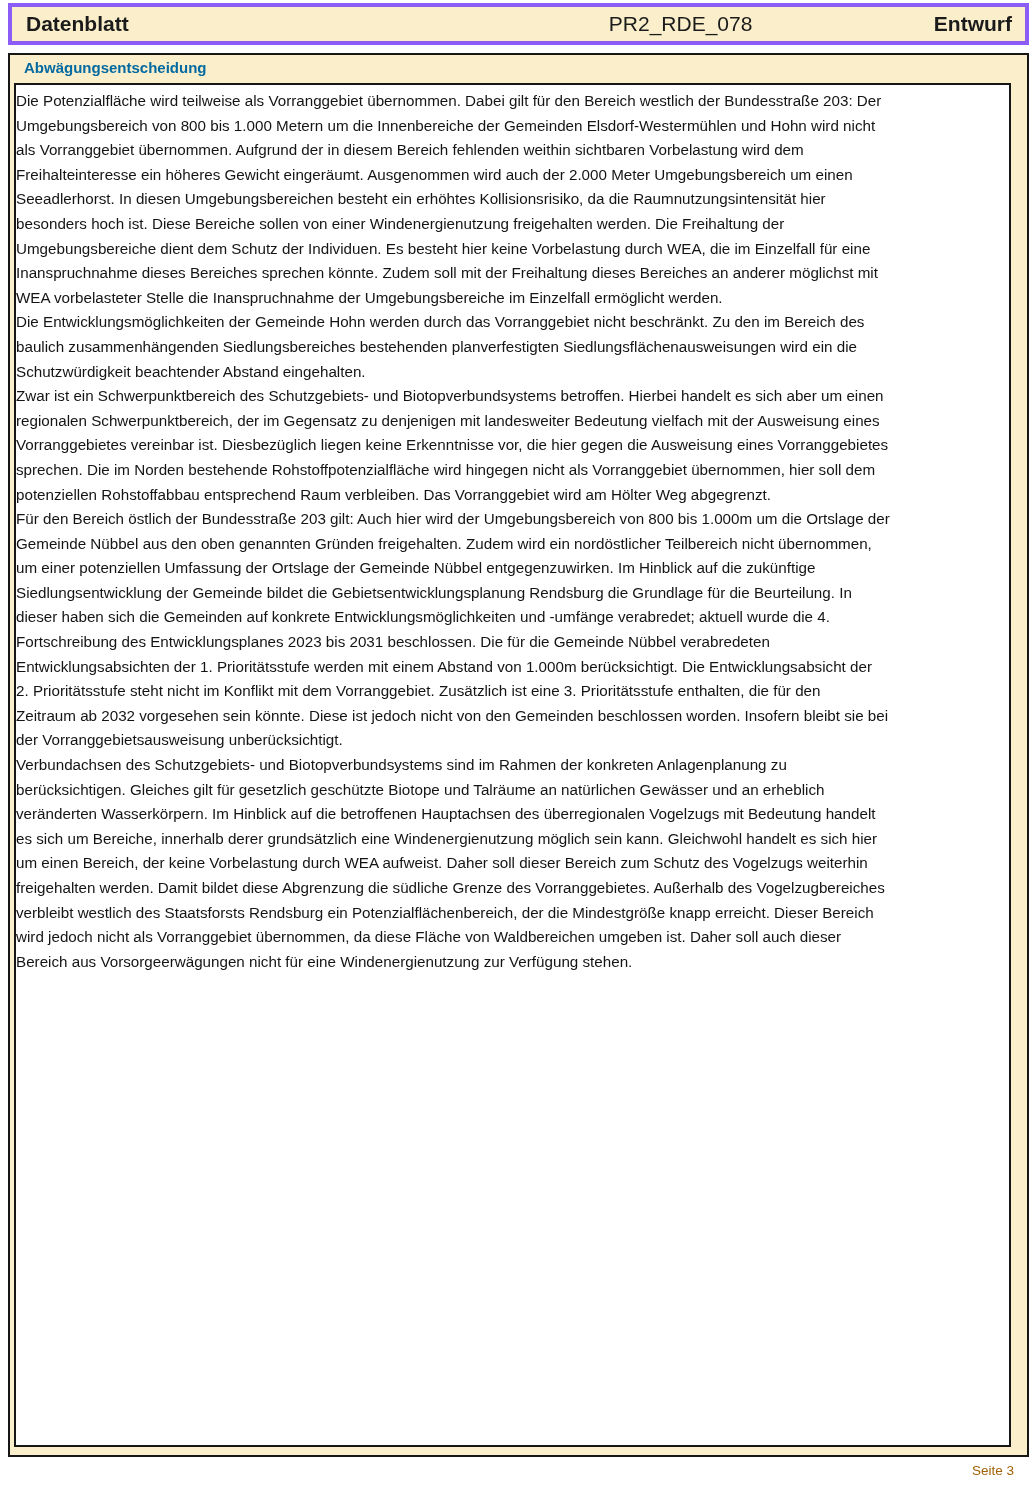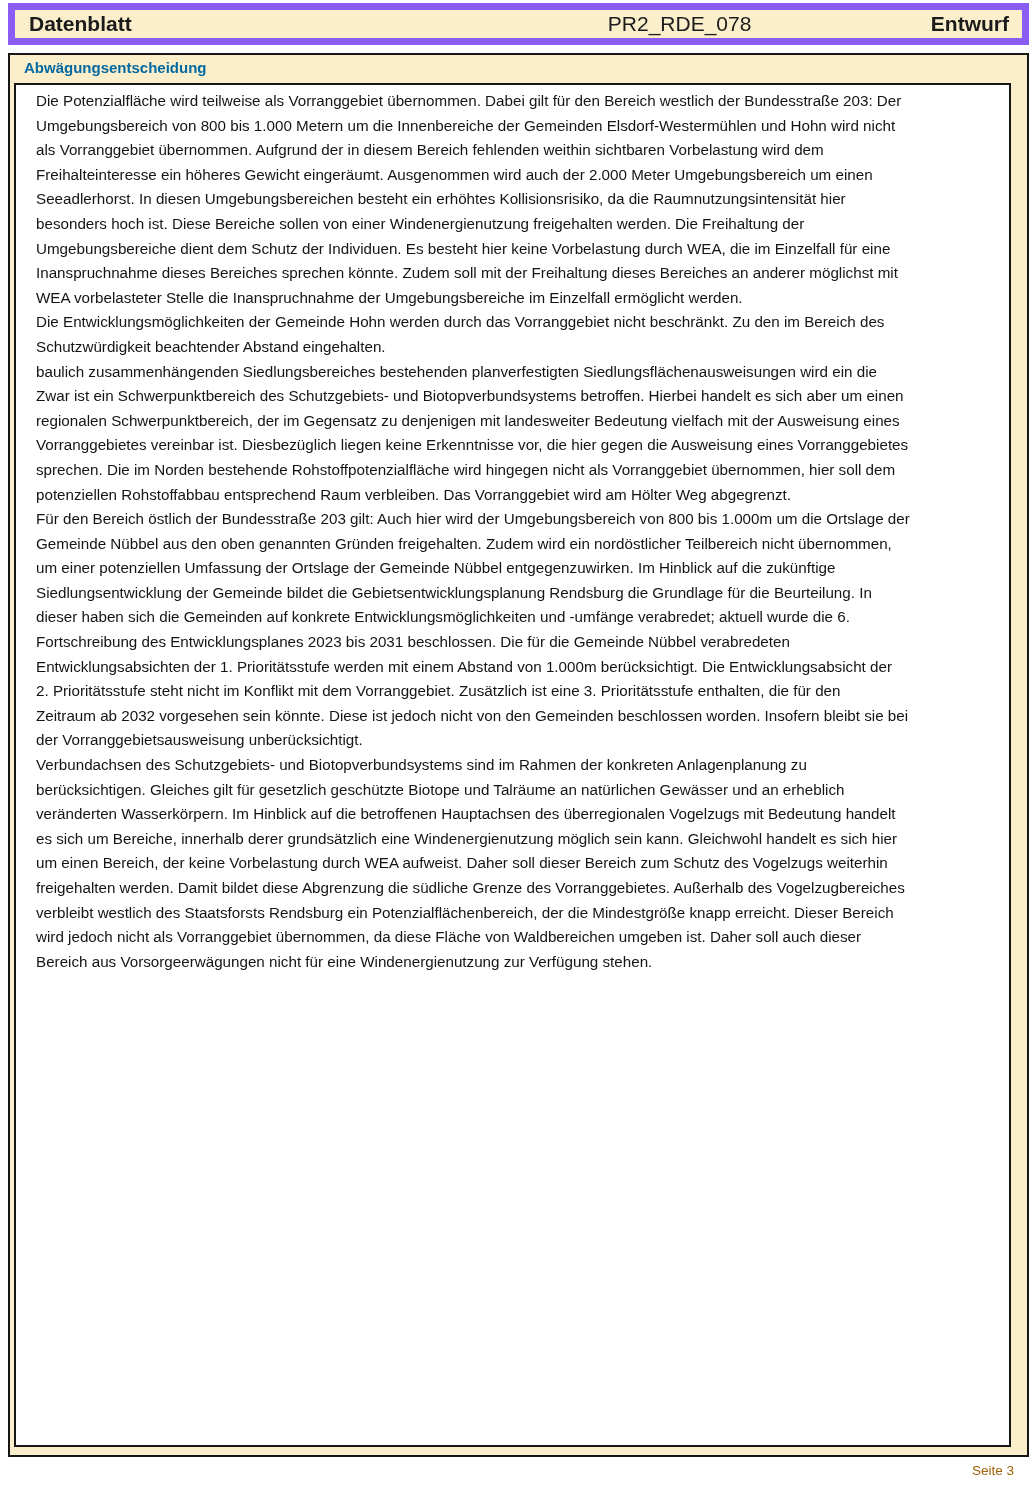--- a/index.html
+++ b/index.html
@@ -12,21 +12,21 @@
     font-family: "Liberation Sans", sans-serif;
     color: #1b1b1b;
     overflow: hidden;
   }
   
   .header-box {
     position: absolute;
     left: 8px; top: 3px;
     width: 1021px; height: 42px;
     background: #FAEECB;
-    border: 7px solid #8b5cf6;
+    border: 4px solid #8b5cf6;
   }
   .header-title {
     position: absolute;
     left: 14px; top: 0; bottom: 0;
     display: flex; align-items: center;
     font-size: 21px; font-weight: bold;
   }
   .header-code {
     position: absolute;
     left: 66%; top: 0; bottom: 0;
@@ -53,21 +53,21 @@
     left: 14px; top: 4px;
     font-size: 15px; font-weight: bold;
     color: #0369a1;
   }
   .text-box {
     position: absolute;
     left: 4px; right: 16px;
     top: 28px; bottom: 8px;
     background: #ffffff;
     border: 2px solid #161616;
-    padding: 4px 8px 0 20px;
+    padding: 4px 8px 0 0;
     overflow: hidden;
   }
   .body-line {
     font-size: 15.2px;
     line-height: 24.6px;
     white-space: pre;
     color: #141414;
   }
   
   .page-number {
@@ -94,32 +94,32 @@
         <div class="body-line">Die Potenzialfläche wird teilweise als Vorranggebiet übernommen. Dabei gilt für den Bereich westlich der Bundesstraße 203: Der</div>
         <div class="body-line">Umgebungsbereich von 800 bis 1.000 Metern um die Innenbereiche der Gemeinden Elsdorf-Westermühlen und Hohn wird nicht</div>
         <div class="body-line">als Vorranggebiet übernommen. Aufgrund der in diesem Bereich fehlenden weithin sichtbaren Vorbelastung wird dem</div>
         <div class="body-line">Freihalteinteresse ein höheres Gewicht eingeräumt. Ausgenommen wird auch der 2.000 Meter Umgebungsbereich um einen</div>
         <div class="body-line">Seeadlerhorst. In diesen Umgebungsbereichen besteht ein erhöhtes Kollisionsrisiko, da die Raumnutzungsintensität hier</div>
         <div class="body-line">besonders hoch ist. Diese Bereiche sollen von einer Windenergienutzung freigehalten werden. Die Freihaltung der</div>
         <div class="body-line">Umgebungsbereiche dient dem Schutz der Individuen. Es besteht hier keine Vorbelastung durch WEA, die im Einzelfall für eine</div>
         <div class="body-line">Inanspruchnahme dieses Bereiches sprechen könnte. Zudem soll mit der Freihaltung dieses Bereiches an anderer möglichst mit</div>
         <div class="body-line">WEA vorbelasteter Stelle die Inanspruchnahme der Umgebungsbereiche im Einzelfall ermöglicht werden.</div>
         <div class="body-line">Die Entwicklungsmöglichkeiten der Gemeinde Hohn werden durch das Vorranggebiet nicht beschränkt. Zu den im Bereich des</div>
+        <div class="body-line">baulich zusammenhängenden Siedlungsbereiches bestehenden planverfestigten Siedlungsflächenausweisungen wird ein die</div>
         <div class="body-line">Schutzwürdigkeit beachtender Abstand eingehalten.</div>
-        <div class="body-line">baulich zusammenhängenden Siedlungsbereiches bestehenden planverfestigten Siedlungsflächenausweisungen wird ein die</div>
         <div class="body-line">Zwar ist ein Schwerpunktbereich des Schutzgebiets- und Biotopverbundsystems betroffen. Hierbei handelt es sich aber um einen</div>
         <div class="body-line">regionalen Schwerpunktbereich, der im Gegensatz zu denjenigen mit landesweiter Bedeutung vielfach mit der Ausweisung eines</div>
         <div class="body-line">Vorranggebietes vereinbar ist. Diesbezüglich liegen keine Erkenntnisse vor, die hier gegen die Ausweisung eines Vorranggebietes</div>
         <div class="body-line">sprechen. Die im Norden bestehende Rohstoffpotenzialfläche wird hingegen nicht als Vorranggebiet übernommen, hier soll dem</div>
         <div class="body-line">potenziellen Rohstoffabbau entsprechend Raum verbleiben. Das Vorranggebiet wird am Hölter Weg abgegrenzt.</div>
         <div class="body-line">Für den Bereich östlich der Bundesstraße 203 gilt: Auch hier wird der Umgebungsbereich von 800 bis 1.000m um die Ortslage der</div>
         <div class="body-line">Gemeinde Nübbel aus den oben genannten Gründen freigehalten. Zudem wird ein nordöstlicher Teilbereich nicht übernommen,</div>
         <div class="body-line">um einer potenziellen Umfassung der Ortslage der Gemeinde Nübbel entgegenzuwirken. Im Hinblick auf die zukünftige</div>
         <div class="body-line">Siedlungsentwicklung der Gemeinde bildet die Gebietsentwicklungsplanung Rendsburg die Grundlage für die Beurteilung. In</div>
-        <div class="body-line">dieser haben sich die Gemeinden auf konkrete Entwicklungsmöglichkeiten und -umfänge verabredet; aktuell wurde die 6.</div>
+        <div class="body-line">dieser haben sich die Gemeinden auf konkrete Entwicklungsmöglichkeiten und -umfänge verabredet; aktuell wurde die 4.</div>
         <div class="body-line">Fortschreibung des Entwicklungsplanes 2023 bis 2031 beschlossen. Die für die Gemeinde Nübbel verabredeten</div>
         <div class="body-line">Entwicklungsabsichten der 1. Prioritätsstufe werden mit einem Abstand von 1.000m berücksichtigt. Die Entwicklungsabsicht der</div>
         <div class="body-line">2. Prioritätsstufe steht nicht im Konflikt mit dem Vorranggebiet. Zusätzlich ist eine 3. Prioritätsstufe enthalten, die für den</div>
         <div class="body-line">Zeitraum ab 2032 vorgesehen sein könnte. Diese ist jedoch nicht von den Gemeinden beschlossen worden. Insofern bleibt sie bei</div>
         <div class="body-line">der Vorranggebietsausweisung unberücksichtigt.</div>
         <div class="body-line">Verbundachsen des Schutzgebiets- und Biotopverbundsystems sind im Rahmen der konkreten Anlagenplanung zu</div>
         <div class="body-line">berücksichtigen. Gleiches gilt für gesetzlich geschützte Biotope und Talräume an natürlichen Gewässer und an erheblich</div>
         <div class="body-line">veränderten Wasserkörpern. Im Hinblick auf die betroffenen Hauptachsen des überregionalen Vogelzugs mit Bedeutung handelt</div>
         <div class="body-line">es sich um Bereiche, innerhalb derer grundsätzlich eine Windenergienutzung möglich sein kann. Gleichwohl handelt es sich hier</div>
         <div class="body-line">um einen Bereich, der keine Vorbelastung durch WEA aufweist. Daher soll dieser Bereich zum Schutz des Vogelzugs weiterhin</div>

